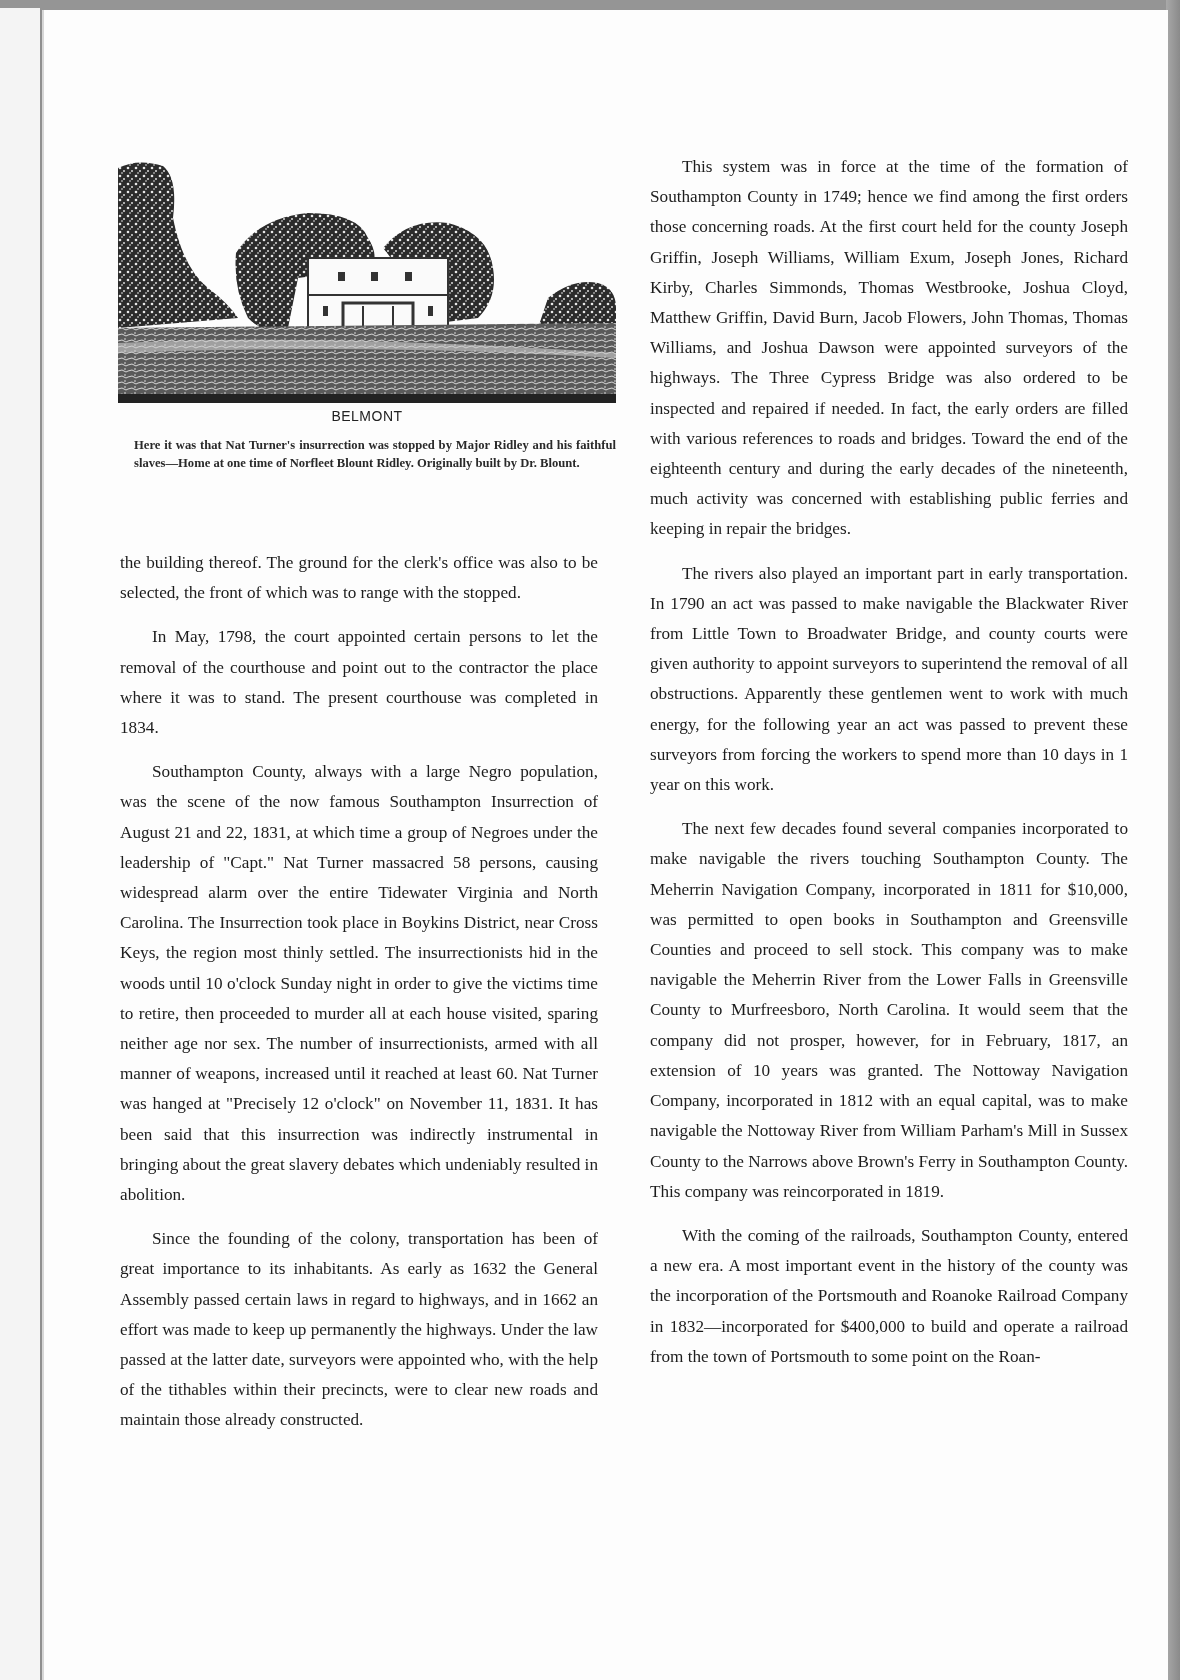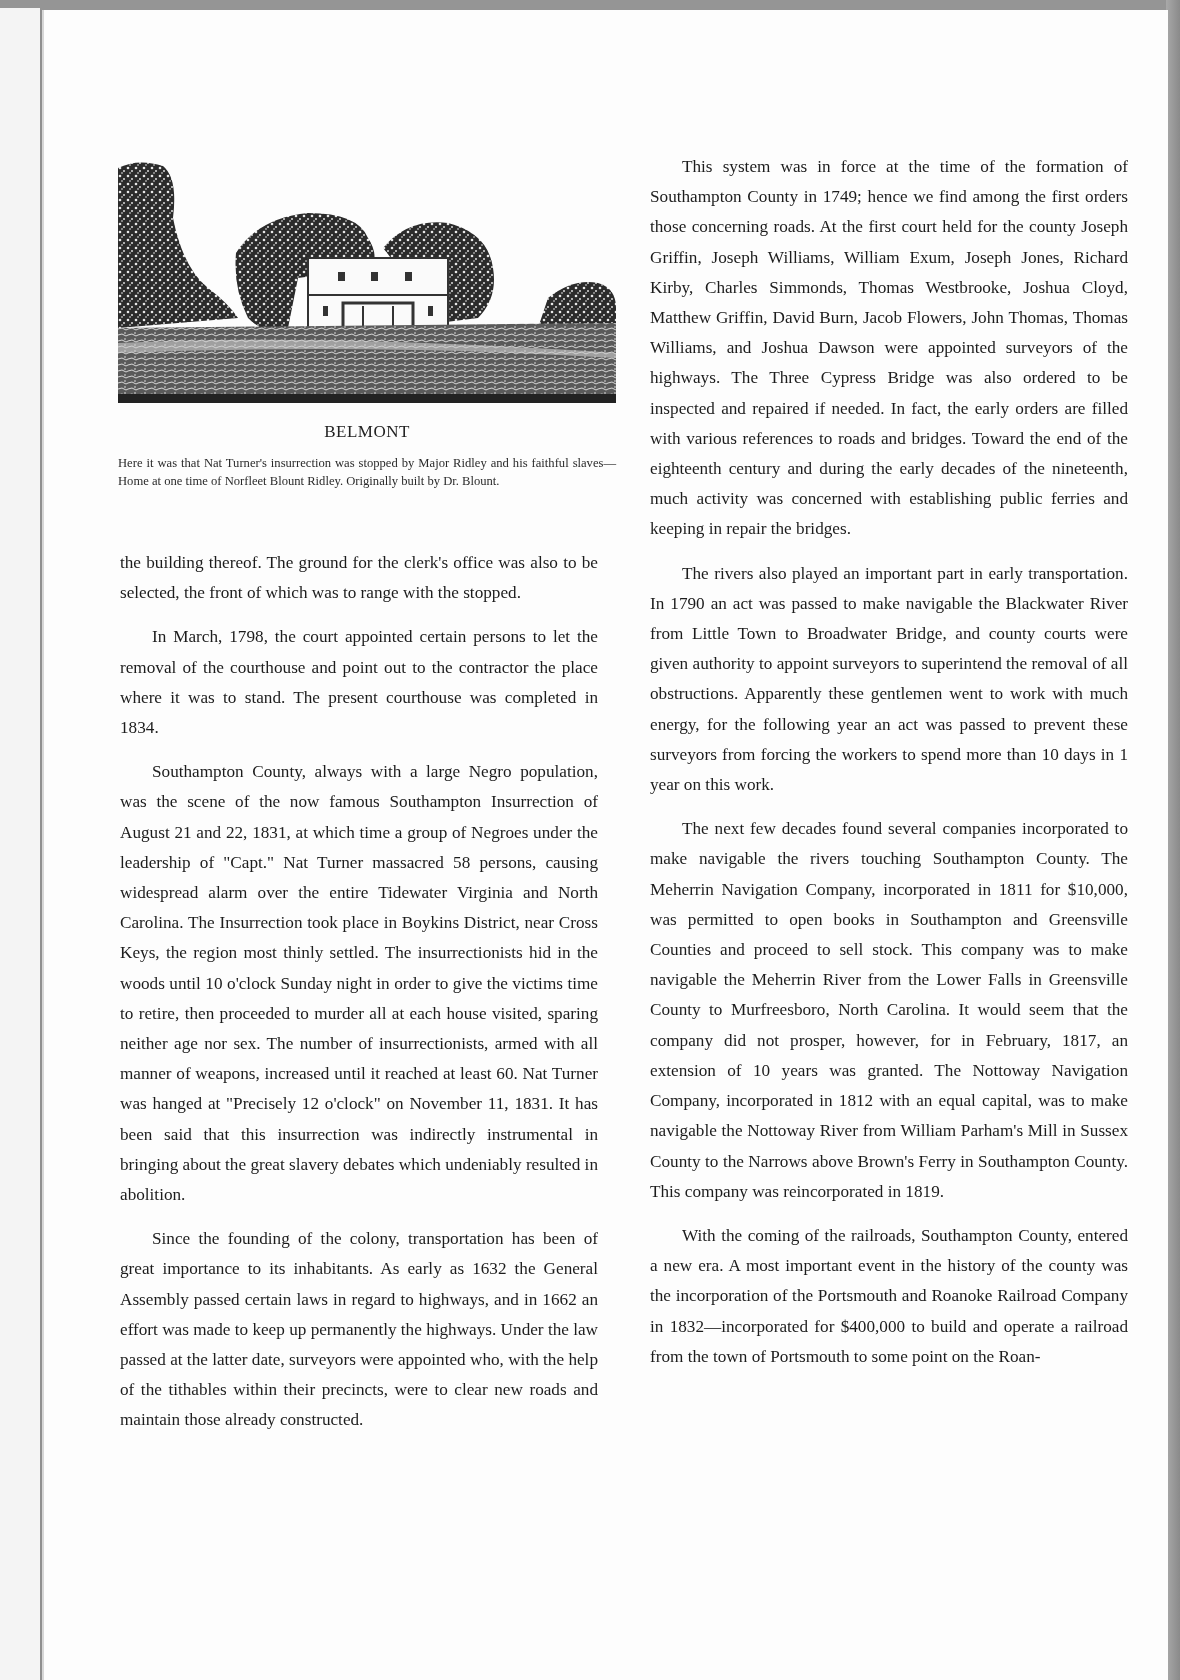--- a/index.html
+++ b/index.html
@@ -35,27 +35,28 @@
     .col p { margin: 0 0 14px 0; text-indent: 32px; }
     .col p.cont { text-indent: 0; }
     .figure {
       position: absolute; left: 118px; top: 158px; width: 498px;
     }
     .illustration {
       width: 498px; height: 250px; position: relative; overflow: hidden;
       background: #fdfdfd;
     }
     .caption-title {
-      text-align: center; font-family: Liberation Serif, serif;
-      font-size: 17px; letter-spacing: 0.5px; margin-top: 14px; color: #222;
+      text-align: center; font-family: Liberation Sans, sans-serif;
+      font-size: 14px; letter-spacing: 0.5px; color: #222;
     }
     .caption-text {
-      font-size: 12.6px; line-height: 18px; font-weight: normal;
+      font-size: 12.6px; line-height: 18px; font-weight: bold;
       text-align: justify; margin-top: 12px; color: #2a2a2a;
       font-family: "Liberation Serif", serif;
+      margin-left: 16px;
     }
   </style>
 </head>
 <body>
 
 <div class="top-band"></div>
 <div class="left-strip"></div>
 <div class="right-shadow"></div>
 
 <div class="page"></div>
@@ -104,21 +105,21 @@
       <path d="M0 185 Q200 175 498 195 L498 200 Q250 185 0 195 Z" fill="#cfcfcf" opacity="0.6"></path>
       <rect x="0" y="236" width="498" height="9" fill="#222"></rect>
     </svg>
   </div>
   <div class="caption-title">BELMONT</div>
   <div class="caption-text">Here it was that Nat Turner's insurrection was stopped by Major Ridley and his faithful slaves—Home at one time of Norfleet Blount Ridley. Originally built by Dr. Blount.</div>
 </div>
 
 <div class="col col-left">
   <p class="cont">the building thereof. The ground for the clerk's office was also to be selected, the front of which was to range with the stopped.</p>
-  <p>In March, 1798, the court appointed certain persons to let the removal of the courthouse and point out to the contractor the place where it was to stand. The present courthouse was completed in 1834.</p>
+  <p>In May, 1798, the court appointed certain persons to let the removal of the courthouse and point out to the contractor the place where it was to stand. The present courthouse was completed in 1834.</p>
   <p>Southampton County, always with a large Negro population, was the scene of the now famous Southampton Insurrection of August 21 and 22, 1831, at which time a group of Negroes under the leadership of "Capt." Nat Turner massacred 58 persons, causing widespread alarm over the entire Tidewater Virginia and North Carolina. The Insurrection took place in Boykins District, near Cross Keys, the region most thinly settled. The insurrectionists hid in the woods until 10 o'clock Sunday night in order to give the victims time to retire, then proceeded to murder all at each house visited, sparing neither age nor sex. The number of insurrectionists, armed with all manner of weapons, increased until it reached at least 60. Nat Turner was hanged at "Precisely 12 o'clock" on November 11, 1831. It has been said that this insurrection was indirectly instrumental in bringing about the great slavery debates which undeniably resulted in abolition.</p>
   <p>Since the founding of the colony, transportation has been of great importance to its inhabitants. As early as 1632 the General Assembly passed certain laws in regard to highways, and in 1662 an effort was made to keep up permanently the highways. Under the law passed at the latter date, surveyors were appointed who, with the help of the tithables within their precincts, were to clear new roads and maintain those already constructed.</p>
 </div>
 
 <div class="col col-right">
   <p>This system was in force at the time of the formation of Southampton County in 1749; hence we find among the first orders those concerning roads. At the first court held for the county Joseph Griffin, Joseph Williams, William Exum, Joseph Jones, Richard Kirby, Charles Simmonds, Thomas Westbrooke, Joshua Cloyd, Matthew Griffin, David Burn, Jacob Flowers, John Thomas, Thomas Williams, and Joshua Dawson were appointed surveyors of the highways. The Three Cypress Bridge was also ordered to be inspected and repaired if needed. In fact, the early orders are filled with various references to roads and bridges. Toward the end of the eighteenth century and during the early decades of the nineteenth, much activity was concerned with establishing public ferries and keeping in repair the bridges.</p>
   <p>The rivers also played an important part in early transportation. In 1790 an act was passed to make navigable the Blackwater River from Little Town to Broadwater Bridge, and county courts were given authority to appoint surveyors to superintend the removal of all obstructions. Apparently these gentlemen went to work with much energy, for the following year an act was passed to prevent these surveyors from forcing the workers to spend more than 10 days in 1 year on this work.</p>
   <p>The next few decades found several companies incorporated to make navigable the rivers touching Southampton County. The Meherrin Navigation Company, incorporated in 1811 for $10,000, was permitted to open books in Southampton and Greensville Counties and proceed to sell stock. This company was to make navigable the Meherrin River from the Lower Falls in Greensville County to Murfreesboro, North Carolina. It would seem that the company did not prosper, however, for in February, 1817, an extension of 10 years was granted. The Nottoway Navigation Company, incorporated in 1812 with an equal capital, was to make navigable the Nottoway River from William Parham's Mill in Sussex County to the Narrows above Brown's Ferry in Southampton County. This company was reincorporated in 1819.</p>
   <p>With the coming of the railroads, Southampton County, entered a new era. A most important event in the history of the county was the incorporation of the Portsmouth and Roanoke Railroad Company in 1832—incorporated for $400,000 to build and operate a railroad from the town of Portsmouth to some point on the Roan-</p>
 </div>

